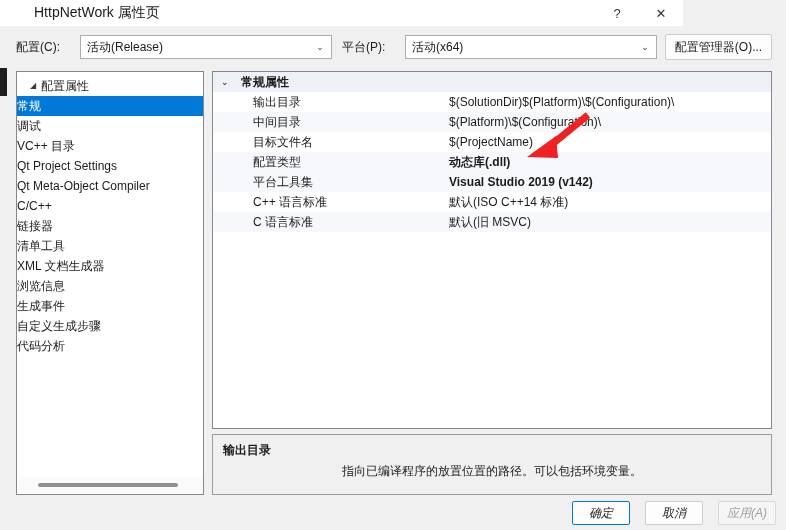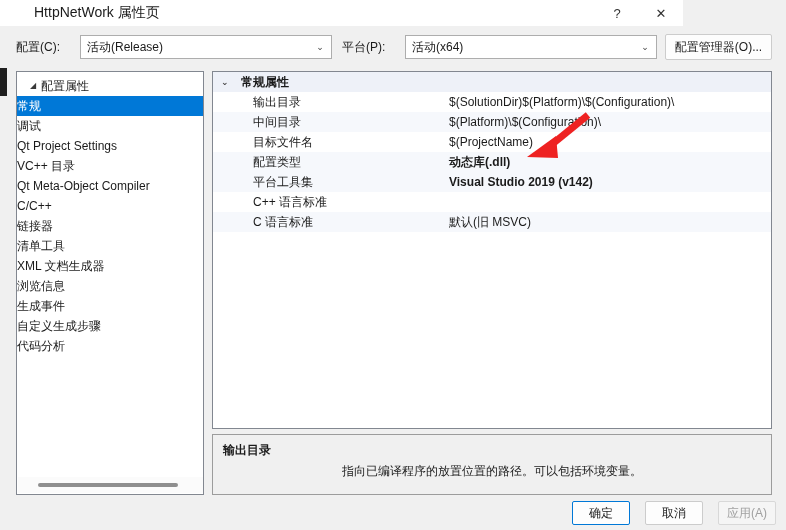--- a/index.html
+++ b/index.html
@@ -235,21 +235,21 @@
     margin-bottom: 4px;
   }
   .desc-body {
     font-size: 12px;
     color: #1b1b1b;
     line-height: 16px;
     text-align: center;
   }
 
   
-  .footer-btn { top: 501px; height: 24px; width: 58px; }
+  .footer-btn { top: 501px; height: 24px; width: 58px; font-style: italic; }
 
   
   .annot {
     position: absolute;
     left: 0; top: 0;
     width: 786px; height: 530px;
     pointer-events: none;
   }
 </style>
 </head>
@@ -294,25 +294,25 @@
       <div class="tree-node lvl1 sel">
         <span class="tw"></span>
         <span>常规</span>
       </div>
       <div class="tree-node lvl1">
         <span class="tw"></span>
         <span>调试</span>
       </div>
       <div class="tree-node lvl1">
         <span class="tw"></span>
+        <span>VC++ 目录</span>
+      </div>
+      <div class="tree-node lvl1">
+        <span class="tw"></span>
         <span>Qt Project Settings</span>
-      </div>
-      <div class="tree-node lvl1">
-        <span class="tw"></span>
-        <span>VC++ 目录</span>
       </div>
       <div class="tree-node lvl1">
         <span class="tw">▷</span>
         <span>Qt Meta-Object Compiler</span>
       </div>
       <div class="tree-node lvl1">
         <span class="tw">▷</span>
         <span>C/C++</span>
       </div>
       <div class="tree-node lvl1">
@@ -370,20 +370,21 @@
       <div class="grid-row alt">
         <span class="gname">配置类型</span>
         <span class="gval bold">动态库(.dll)</span>
       </div>
       <div class="grid-row alt">
         <span class="gname">平台工具集</span>
         <span class="gval bold">Visual Studio 2019 (v142)</span>
       </div>
       <div class="grid-row">
         <span class="gname">C++ 语言标准</span>
+        <span class="gval">默认(ISO C++14 标准)</span>
       </div>
       <div class="grid-row alt">
         <span class="gname">C 语言标准</span>
         <span class="gval">默认(旧 MSVC)</span>
       </div>
     </div>
 </div>
 
 <div class="desc-panel">
   <div class="desc-title">输出目录</div>

